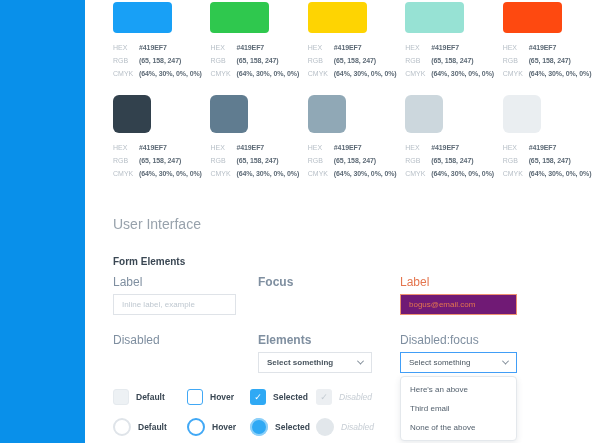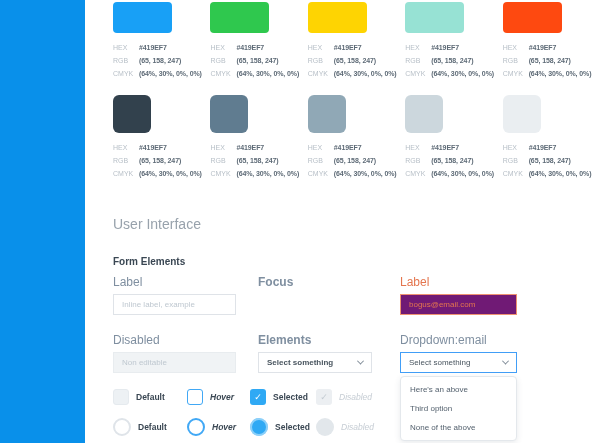--- a/index.html
+++ b/index.html
@@ -45,21 +45,21 @@
     border:1px solid #E4E8EC; border-radius:4px; box-shadow:0 2px 6px rgba(40,60,80,.10);
     padding:3px 0; z-index:5; }
   .menu-item { font-size:8px; color:#54616E; padding:5px 9px; cursor:pointer; }
   .menu-item.active { color:#fff; }
 
   
   .ctrl-row { display:flex; margin-top:16px; }
   .ctrl-row.radios { margin-top:13px; }
   .ctrl-group { display:flex; align-items:center; }
   .ctrl-group.g1 { width:74px; }
-  .ctrl-group.g2 { width:63px;font-style:italic; }
+  .ctrl-group.g2 { width:63px; }
   .ctrl-group.g3 { width:66px; }
   .ctrl-label { font-size:8.5px; font-weight:600; color:#3A4753; }
   .ctrl-label.dis { color:#C6CDD4; font-style:italic; font-weight:400; }
   .checkbox { width:16px; height:16px; border-radius:3px; margin-right:7px;
     display:flex; align-items:center; justify-content:center;
     font-size:9px; line-height:1; color:#fff; }
   .cb-default { background:#EDF1F4; border:1px solid #E5EAEE; }
   .cb-hover { background:#fff; border:1.5px solid #41A8F5; }
   .cb-disabled { background:#ECEFF2; color:#C3CBD2; }
   .radio { width:18px; height:18px; border-radius:50%; margin-right:7px; }
@@ -268,40 +268,37 @@
       <div class="flabel" style="color: rgb(228, 118, 79);">Label</div>
       <div class="input error">
         <span style="color: rgb(228, 118, 79);">bogus@email.com</span>
       </div>
     </div>
   </div>
 
   <div class="form-row second">
     <div class="field f1">
       <div class="flabel">Disabled</div>
-      <div class="input disabled">
-        <span class="ph">Non editable</span>
-      </div>
     </div>
     <div class="field f2">
       <div class="flabel">Elements</div>
       <div class="input select">
         <span>Select something</span>
         <span class="chev"></span>
       </div>
     </div>
     <div class="field f3">
-      <div class="flabel">Dropdown:email</div>
+      <div class="flabel">Disabled:focus</div>
       <div class="input select" style="border-color: rgb(65, 158, 247);">
         <span>Select something</span>
         <span class="chev"></span>
       </div>
       <div class="menu">
         <div class="menu-item">Here's an above</div>
-        <div class="menu-item">Third option</div>
+        <div class="menu-item">Third email</div>
         <div class="menu-item">None of the above</div>
       </div>
     </div>
   </div>
 
   <div class="ctrl-row">
     <div class="ctrl-group g1">
       <span class="checkbox cb-default"></span>
       <span class="ctrl-label">Default</span>
     </div>

